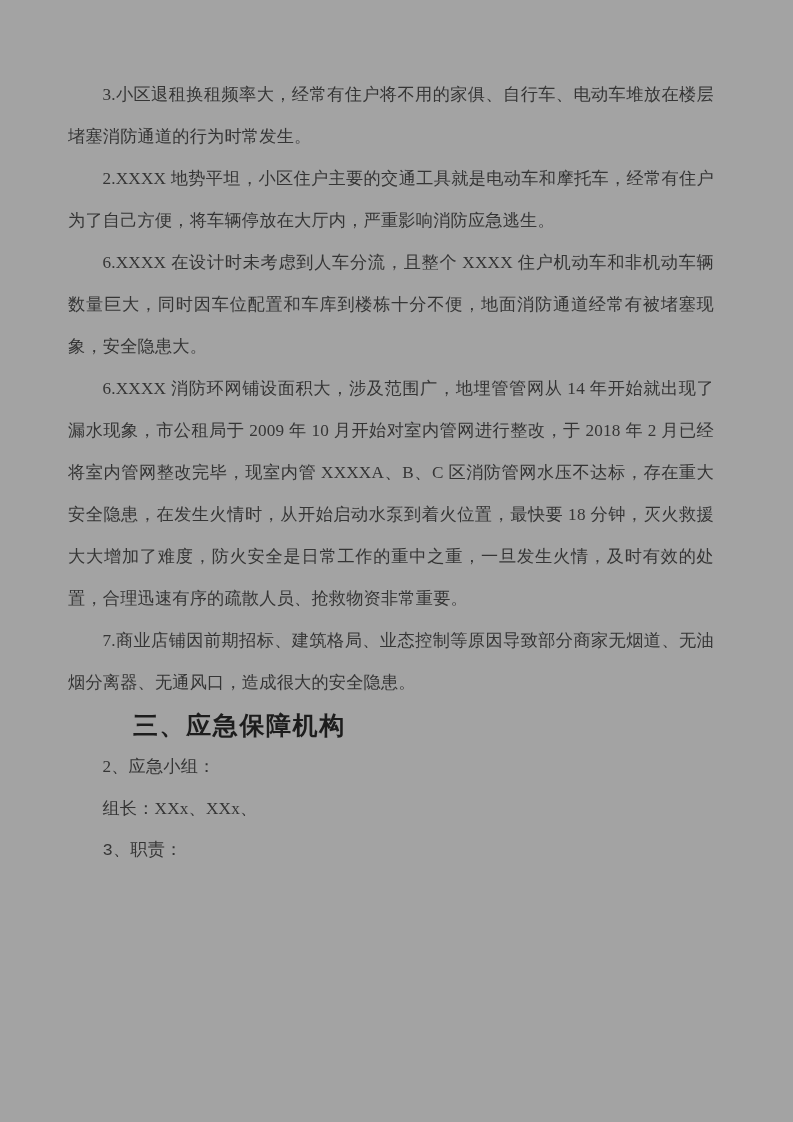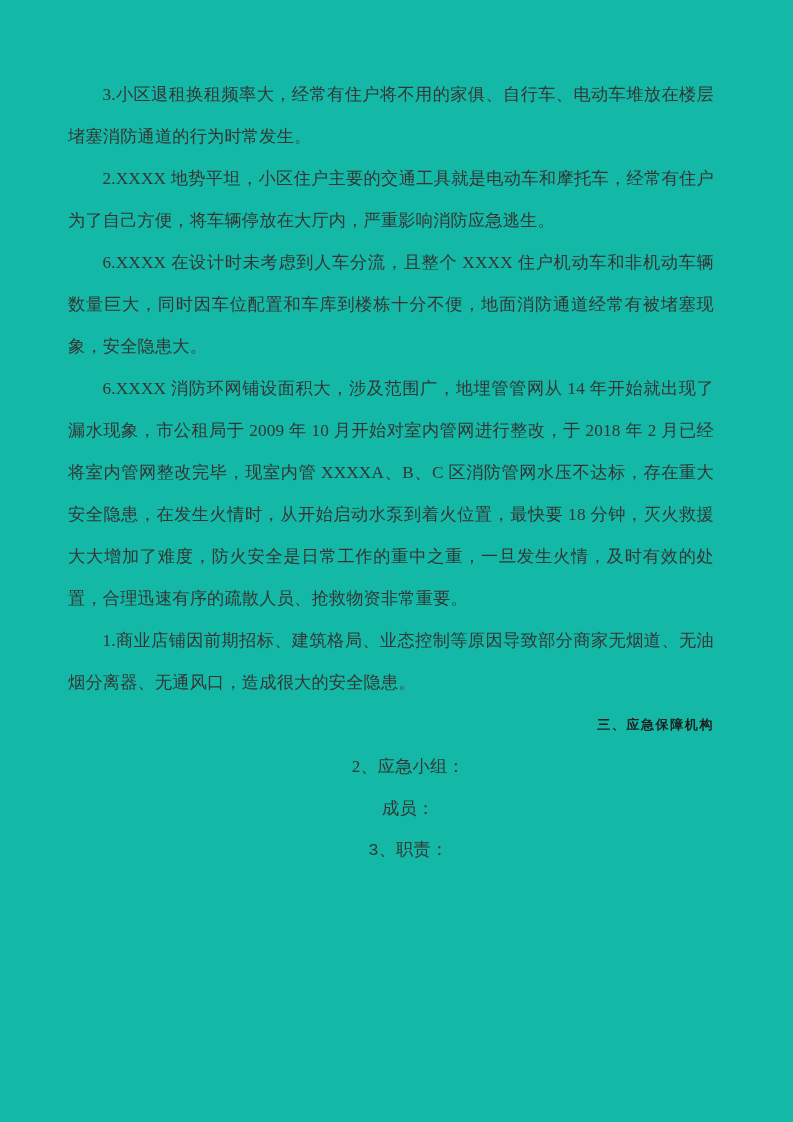--- a/index.html
+++ b/index.html
@@ -11,21 +11,21 @@
     width: 793px;
     height: 1122px;
     overflow: hidden;
     font-family: "Liberation Serif", "DejaVu Serif", serif;
     color: #2f2f2f;
   }
   .page {
     position: relative;
     width: 793px;
     height: 1122px;
-    background: #14b8a6;
+    background: #a3a3a3;
     box-sizing: border-box;
   }
   .doc-body {
     position: absolute;
     left: 68px;
     top: 74px;
     width: 646px;
   }
   p.para {
     margin: 0 0 0 0;
@@ -38,54 +38,53 @@
     letter-spacing: 0.2px;
     font-family: "Liberation Serif", "DejaVu Serif", serif;
     word-break: break-all;
   }
   p.para:last-child {
     margin-bottom: 0;
     font-family: Liberation Mono, monospace;
   }
   p.heading {
     margin: 0;
-    font-size: 13px;
+    font-size: 25px;
     line-height: 42px;
     text-indent: 2.6em;
     font-weight: bold;
     color: #1d1d1d;
     letter-spacing: 1.6px;
     font-family: "Liberation Sans", "DejaVu Sans", sans-serif;
-    text-align: right;
   }
   p.short {
-    text-align: center;
+    text-align: left;
   }
 </style>
 </head>
 <body>
 
 <div class="page">
   <div class="doc-body">
 
     <p class="para">3.小区退租换租频率大，经常有住户将不用的家俱、自行车、电动车堆放在楼层堵塞消防通道的行为时常发生。</p>
 
     <p class="para">2.XXXX 地势平坦，小区住户主要的交通工具就是电动车和摩托车，经常有住户为了自己方便，将车辆停放在大厅内，严重影响消防应急逃生。</p>
 
     <p class="para">6.XXXX 在设计时未考虑到人车分流，且整个 XXXX 住户机动车和非机动车辆数量巨大，同时因车位配置和车库到楼栋十分不便，地面消防通道经常有被堵塞现象，安全隐患大。</p>
 
     <p class="para">6.XXXX 消防环网铺设面积大，涉及范围广，地埋管管网从 14 年开始就出现了漏水现象，市公租局于 2009 年 10 月开始对室内管网进行整改，于 2018 年 2 月已经将室内管网整改完毕，现室内管 XXXXA、B、C 区消防管网水压不达标，存在重大安全隐患，在发生火情时，从开始启动水泵到着火位置，最快要 18 分钟，灭火救援大大增加了难度，防火安全是日常工作的重中之重，一旦发生火情，及时有效的处置，合理迅速有序的疏散人员、抢救物资非常重要。</p>
 
-    <p class="para">1.商业店铺因前期招标、建筑格局、业态控制等原因导致部分商家无烟道、无油烟分离器、无通风口，造成很大的安全隐患。</p>
+    <p class="para">7.商业店铺因前期招标、建筑格局、业态控制等原因导致部分商家无烟道、无油烟分离器、无通风口，造成很大的安全隐患。</p>
 
     <p class="heading">三、应急保障机构</p>
 
 
     <p class="para short">2、应急小组：</p>
 
+    <p class="para short">组长：XXx、XXx、</p>
 
 
-    <p class="para short">成员：</p>
 
     <p class="para short">3、职责：</p>
 
   </div>
 </div>
 
 </body></html>

